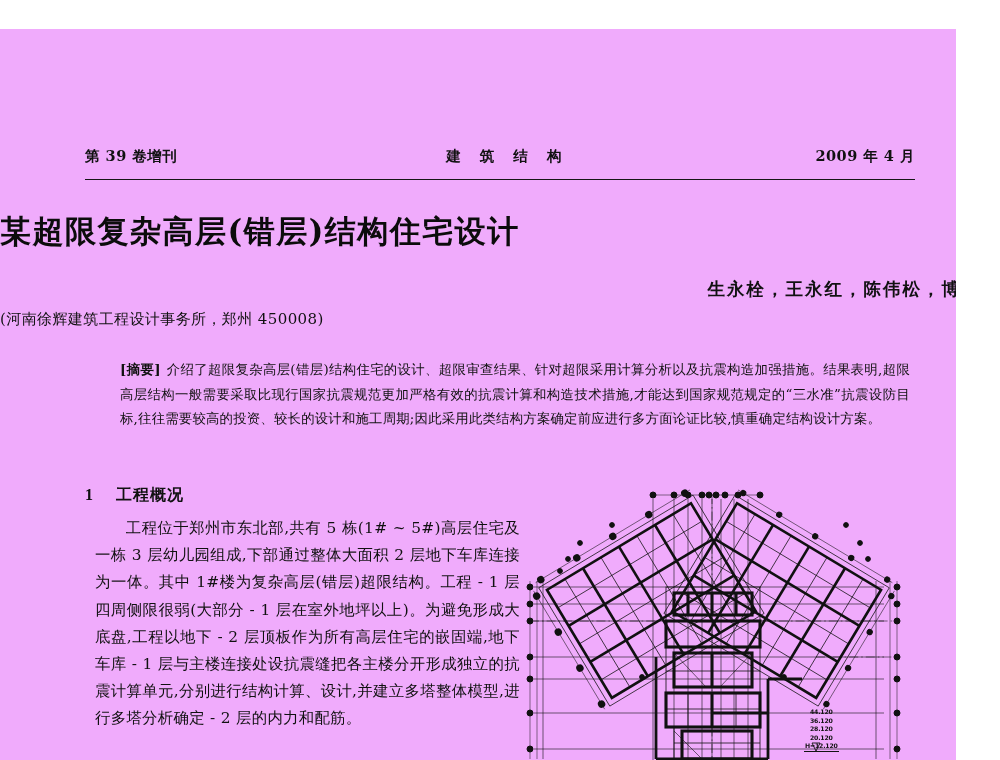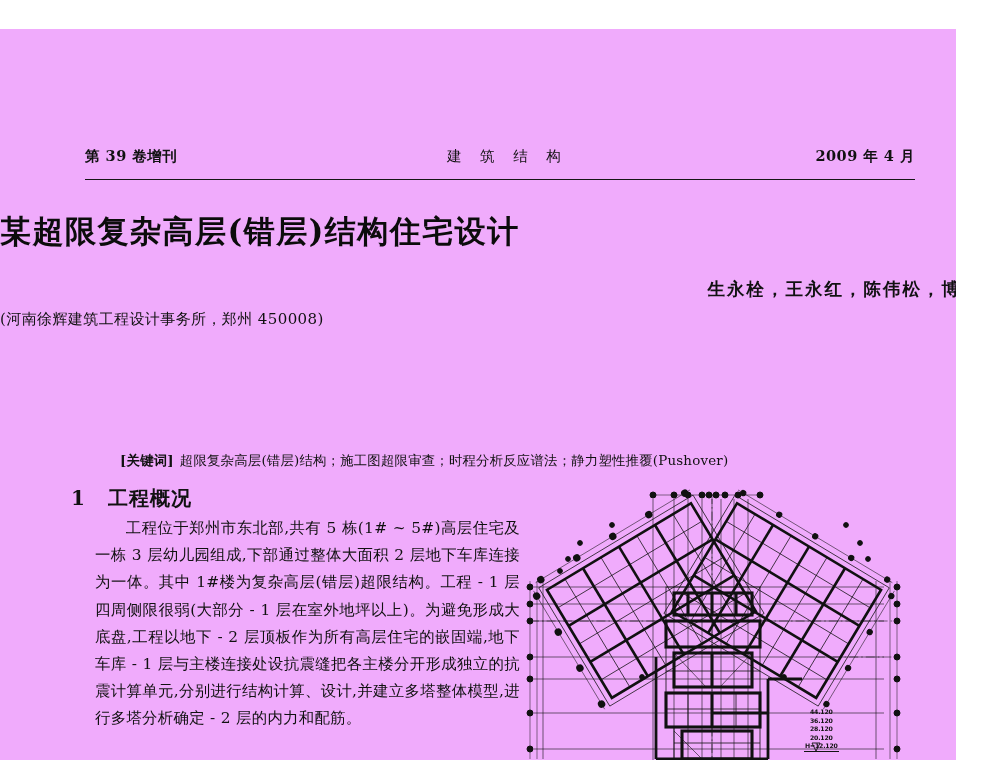--- a/index.html
+++ b/index.html
@@ -27,21 +27,21 @@
     height: 22px;
     display: flex;
     align-items: baseline;
     justify-content: space-between;
     font-size: 14.5px;
     letter-spacing: 0.5px;
     font-weight: 600;
   }
   .runhead .rh-center {
     letter-spacing: 7px;
-    font-weight: 400;
+    font-weight: 700;
     padding-left: 22px;
   }
   .runhead .rh-right { font-family: "DejaVu Serif", "Liberation Serif", serif; }
   .rule {
     position: absolute;
     left: 85px;
     top: 150px;
     width: 830px;
     height: 0;
     border-top: 1.6px solid #151515;
@@ -97,25 +97,26 @@
     width: 790px;
     font-size: 13.4px;
     line-height: 24.5px;
     letter-spacing: 0.2px;
   }
   .keywords .lbl { font-weight: 700; margin-right: 6px; }
 
   
   .sec-head {
     position: absolute;
-    left: 71px;
+    left: 85px;
     top: 456px;
-    font-size: 20px;
+    font-size: 16px;
     font-weight: 700;
     letter-spacing: 1px;
+    font-family: Liberation Serif, serif;
   }
   .sec-head .num { margin-right: 22px; }
   .bodycol {
     position: absolute;
     left: 95px;
     top: 486px;
     width: 425px;
     font-size: 15.4px;
     line-height: 27.2px;
     text-align: justify;
@@ -160,24 +161,24 @@
     <span class="rh-left">第 39 卷增刊</span>
     <span class="rh-center">建 筑 结 构</span>
     <span class="rh-right">2009 年 4 月</span>
   </div>
   <div class="rule"></div>
 
   <div class="title">某超限复杂高层(错层)结构住宅设计</div>
   <div class="authors">生永栓，王永红，陈伟松，博东恒</div>
   <div class="affil">(河南徐辉建筑工程设计事务所，郑州    450008)</div>
 
-
-  <div class="keywords">
-    <span class="lbl">[关键词]</span><span>超限复杂高层(错层)结构；施工图超限审查；时程分析反应谱法；静力塑性推覆(Pushover)</span>
+  <div class="abstract">
+    <span class="lbl">[摘要]</span><span>介绍了超限复杂高层(错层)结构住宅的设计、超限审查结果、针对超限采用计算分析以及抗震构造加强措施。结果表明,超限高层结构一般需要采取比现行国家抗震规范更加严格有效的抗震计算和构造技术措施,才能达到国家规范规定的“三水准”抗震设防目标,往往需要较高的投资、较长的设计和施工周期;因此采用此类结构方案确定前应进行多方面论证比较,慎重确定结构设计方案。</span>
   </div>
+
 
   <div class="sec-head">
     <span class="num">1</span><span>工程概况</span>
   </div>
 
   <div class="bodycol">
     <p>工程位于郑州市东北部,共有 5 栋(1# ~ 5#)高层住宅及一栋 3 层幼儿园组成,下部通过整体大面积 2 层地下车库连接为一体。其中 1#楼为复杂高层(错层)超限结构。工程 - 1 层四周侧限很弱(大部分 - 1 层在室外地坪以上)。为避免形成大底盘,工程以地下 - 2 层顶板作为所有高层住宅的嵌固端,地下车库 - 1 层与主楼连接处设抗震缝把各主楼分开形成独立的抗震计算单元,分别进行结构计算、设计,并建立多塔整体模型,进行多塔分析确定 - 2 层的内力和配筋。</p>
   </div>
 
   <div class="figure">

